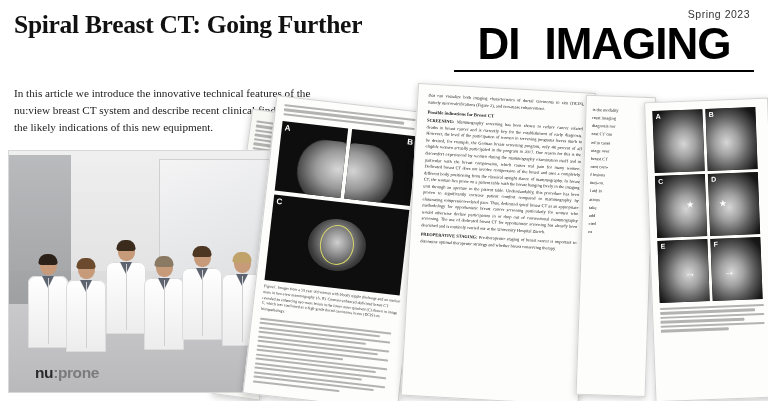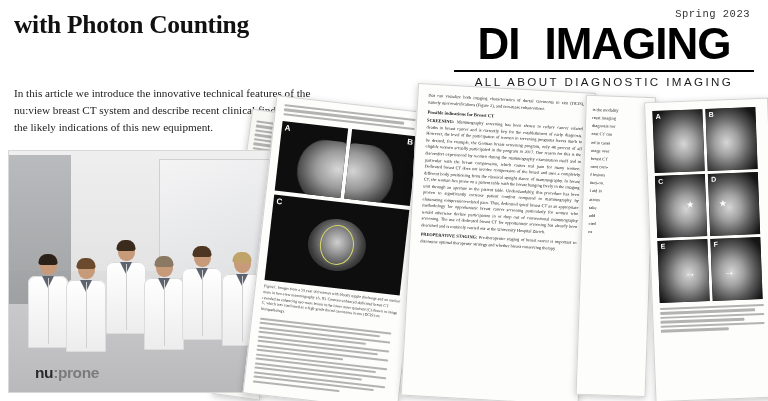--- a/index.html
+++ b/index.html
@@ -38,21 +38,21 @@
     font-family: "Liberation Serif", serif;
   }
 
   
   .issue-date {
     position: absolute;
     right: 18px; top: 8px;
     font-size: 10.5px;
     color: #333333;
     letter-spacing: 0.5px;
-    font-family: Liberation Mono, monospace;
+    font-family: Liberation Sans, sans-serif;
   }
   .masthead {
     position: absolute;
     left: 452px; top: 22px; width: 304px;
     text-align: center;
   }
   .masthead .logo {
     font-size: 44px;
     font-weight: bold;
     letter-spacing: -1px;
@@ -254,33 +254,32 @@
     transform-origin: 50% 0;
     background: #f7f7f4;
   }
 </style>
 </head>
 <body>
 
 <div class="page">
 
   <div class="headline">
-    <span class="l2">with Photon Counting</span>
+    <span>Spiral Breast CT: Going Further</span>
   </div>
 
   <div class="deck">In this article we introduce the innovative technical features of the nu:view breast CT system and describe recent clinical findings and the likely indications of this new equipment.</div>
 
   <div class="issue-date">Spring 2023</div>
 
   <div class="masthead">
     <div class="logo">
       <span class="di">DI</span><span>IMAGING</span>
     </div>
     <div class="rule"></div>
-    <div class="tagline">ALL ABOUT DIAGNOSTIC IMAGING</div>
   </div>
 
   <div class="sheet" id="sheet-e">
     <div style="padding:10px 5px;">
       <div class="txtline s1"></div>
         <div class="txtline s2"></div>
         <div class="txtline s1"></div>
       <div class="txtline s3"></div>
         <div class="txtline s1"></div>
         <div class="txtline s2"></div>

